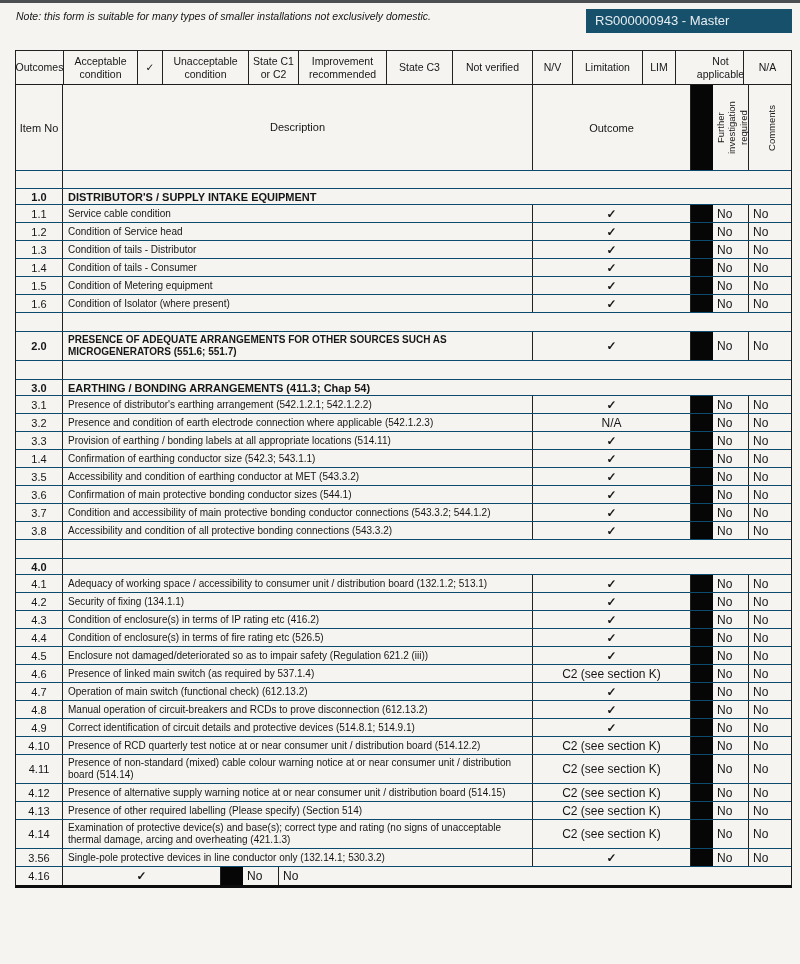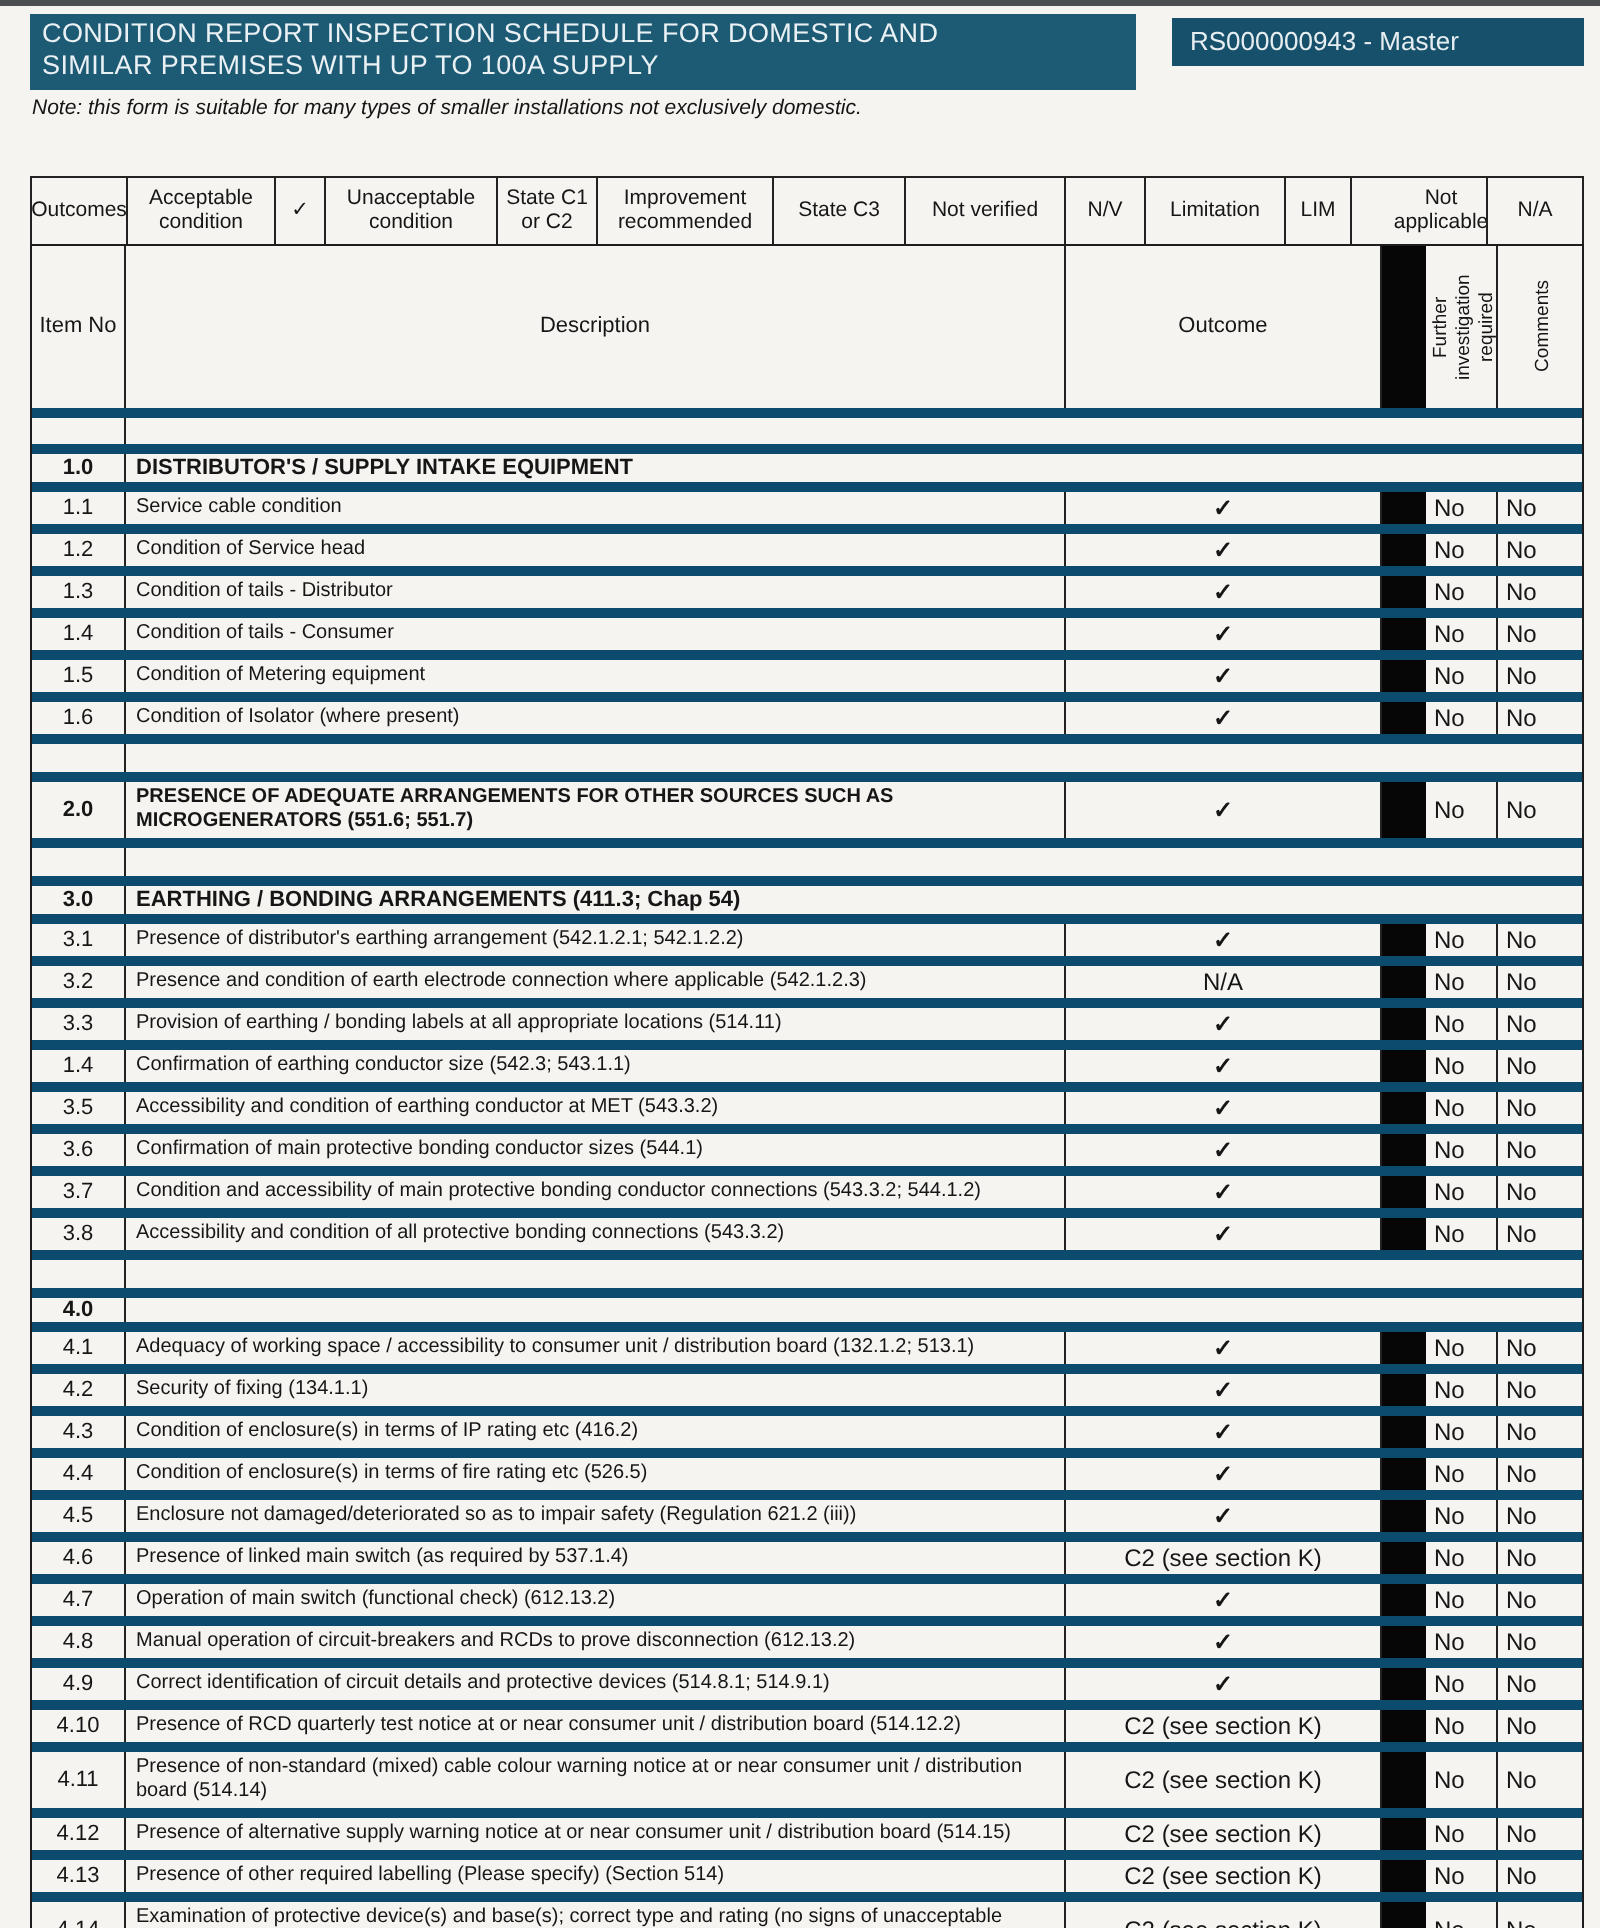--- a/index.html
+++ b/index.html
@@ -37,21 +37,21 @@
   .legend { display:flex; width:777px; border:1px solid #222; border-bottom:none; height:34px; background:transparent;margin-top:28px; }
   .l-cell {
     display:flex; align-items:center; justify-content:center; text-align:center;
     font-size:10.5px; line-height:1.15; padding:1px 2px;
     border-left:1px solid #222;
   }
   .l-cell:first-child { border-left:none; }
 
   
   .grid { width:777px; border:1px solid #1d1d1d; border-bottom:3px solid #0d0d0d; }
-  .row { display:flex; border-bottom:5px solid #0c4a6e; min-height:18px; align-items:stretch; background:transparent; }
+  .row { display:flex; border-bottom:1px solid #0c4a6e; min-height:18px; align-items:stretch; background:transparent; }
   .row:last-child { border-bottom:none; }
   .cell { display:flex; align-items:center; }
   .c-item { width:47px; border-right:1px solid #222; justify-content:center; font-size:11px; flex:none; }
   .c-desc { width:470px; border-right:1px solid #222; padding:2px 5px; font-size:10px; line-height:1.2; flex:none; }
   .c-out  { width:158px; border-right:1px solid #222; justify-content:center; font-size:12px; flex:none; }
   .c-black{ width:22px; background:#060606; flex:none; }
   .c-fi   { width:36px; border-right:1px solid #222; padding-left:4px; font-size:12px; flex:none; }
   .c-com  { width:42px; padding-left:4px; font-size:12px; flex:none; }
   .c-span { width:728px; padding:1px 5px; font-weight:bold; font-size:11px; flex:none; display:flex; align-items:center; }
   .c-rest { width:728px; flex:none; }
@@ -73,24 +73,20 @@
   .row.gap .c-item, .row.spacer .c-item { border-right:1px solid #222; }
   .check { font-weight:bold; }
 </style>
 </head>
 <body style="--bar: #1d5a74; --badge: #17506b;">
 
 <div class="scan-strip"></div>
 
 <div class="page">
 
-  <div class="title-bar">
-    <span style="display:block">CONDITION REPORT INSPECTION SCHEDULE FOR DOMESTIC AND</span>
-    <span style="display:block">SIMILAR PREMISES WITH UP TO 100A SUPPLY</span>
-  </div>
 
   <div class="ref-badge">RS000000943 - Master</div>
 
   <div class="note-line">Note: this form is suitable for many types of smaller installations not exclusively domestic.</div>
 
   <div class="legend">
       <div class="l-cell" style="width: 47px;">Outcomes</div>
       <div class="l-cell" style="width: 74px;">Acceptable condition</div>
       <div class="l-cell" style="width: 25px;">✓</div>
       <div class="l-cell" style="width: 86px;">Unacceptable condition</div>
@@ -372,21 +368,21 @@
         </div>
         <div class="row item">
           <div class="c-item cell">4.14</div>
           <div class="c-desc cell">Examination of protective device(s) and base(s); correct type and rating (no signs of unacceptable thermal damage, arcing and overheating (421.1.3)</div>
           <div class="c-out cell">C2 (see section K)</div>
           <div class="c-black"></div>
           <div class="c-fi cell">No</div>
           <div class="c-com cell">No</div>
         </div>
         <div class="row item">
-          <div class="c-item cell">4.15</div>
+          <div class="c-item cell">3.56</div>
           <div class="c-desc cell">Single-pole protective devices in line conductor only (132.14.1; 530.3.2)</div>
           <div class="c-out cell check">✓</div>
           <div class="c-black"></div>
           <div class="c-fi cell">No</div>
           <div class="c-com cell">No</div>
         </div>
         <div class="row item">
           <div class="c-item cell">4.16</div>
           <div class="c-out cell check">✓</div>
           <div class="c-black"></div>

